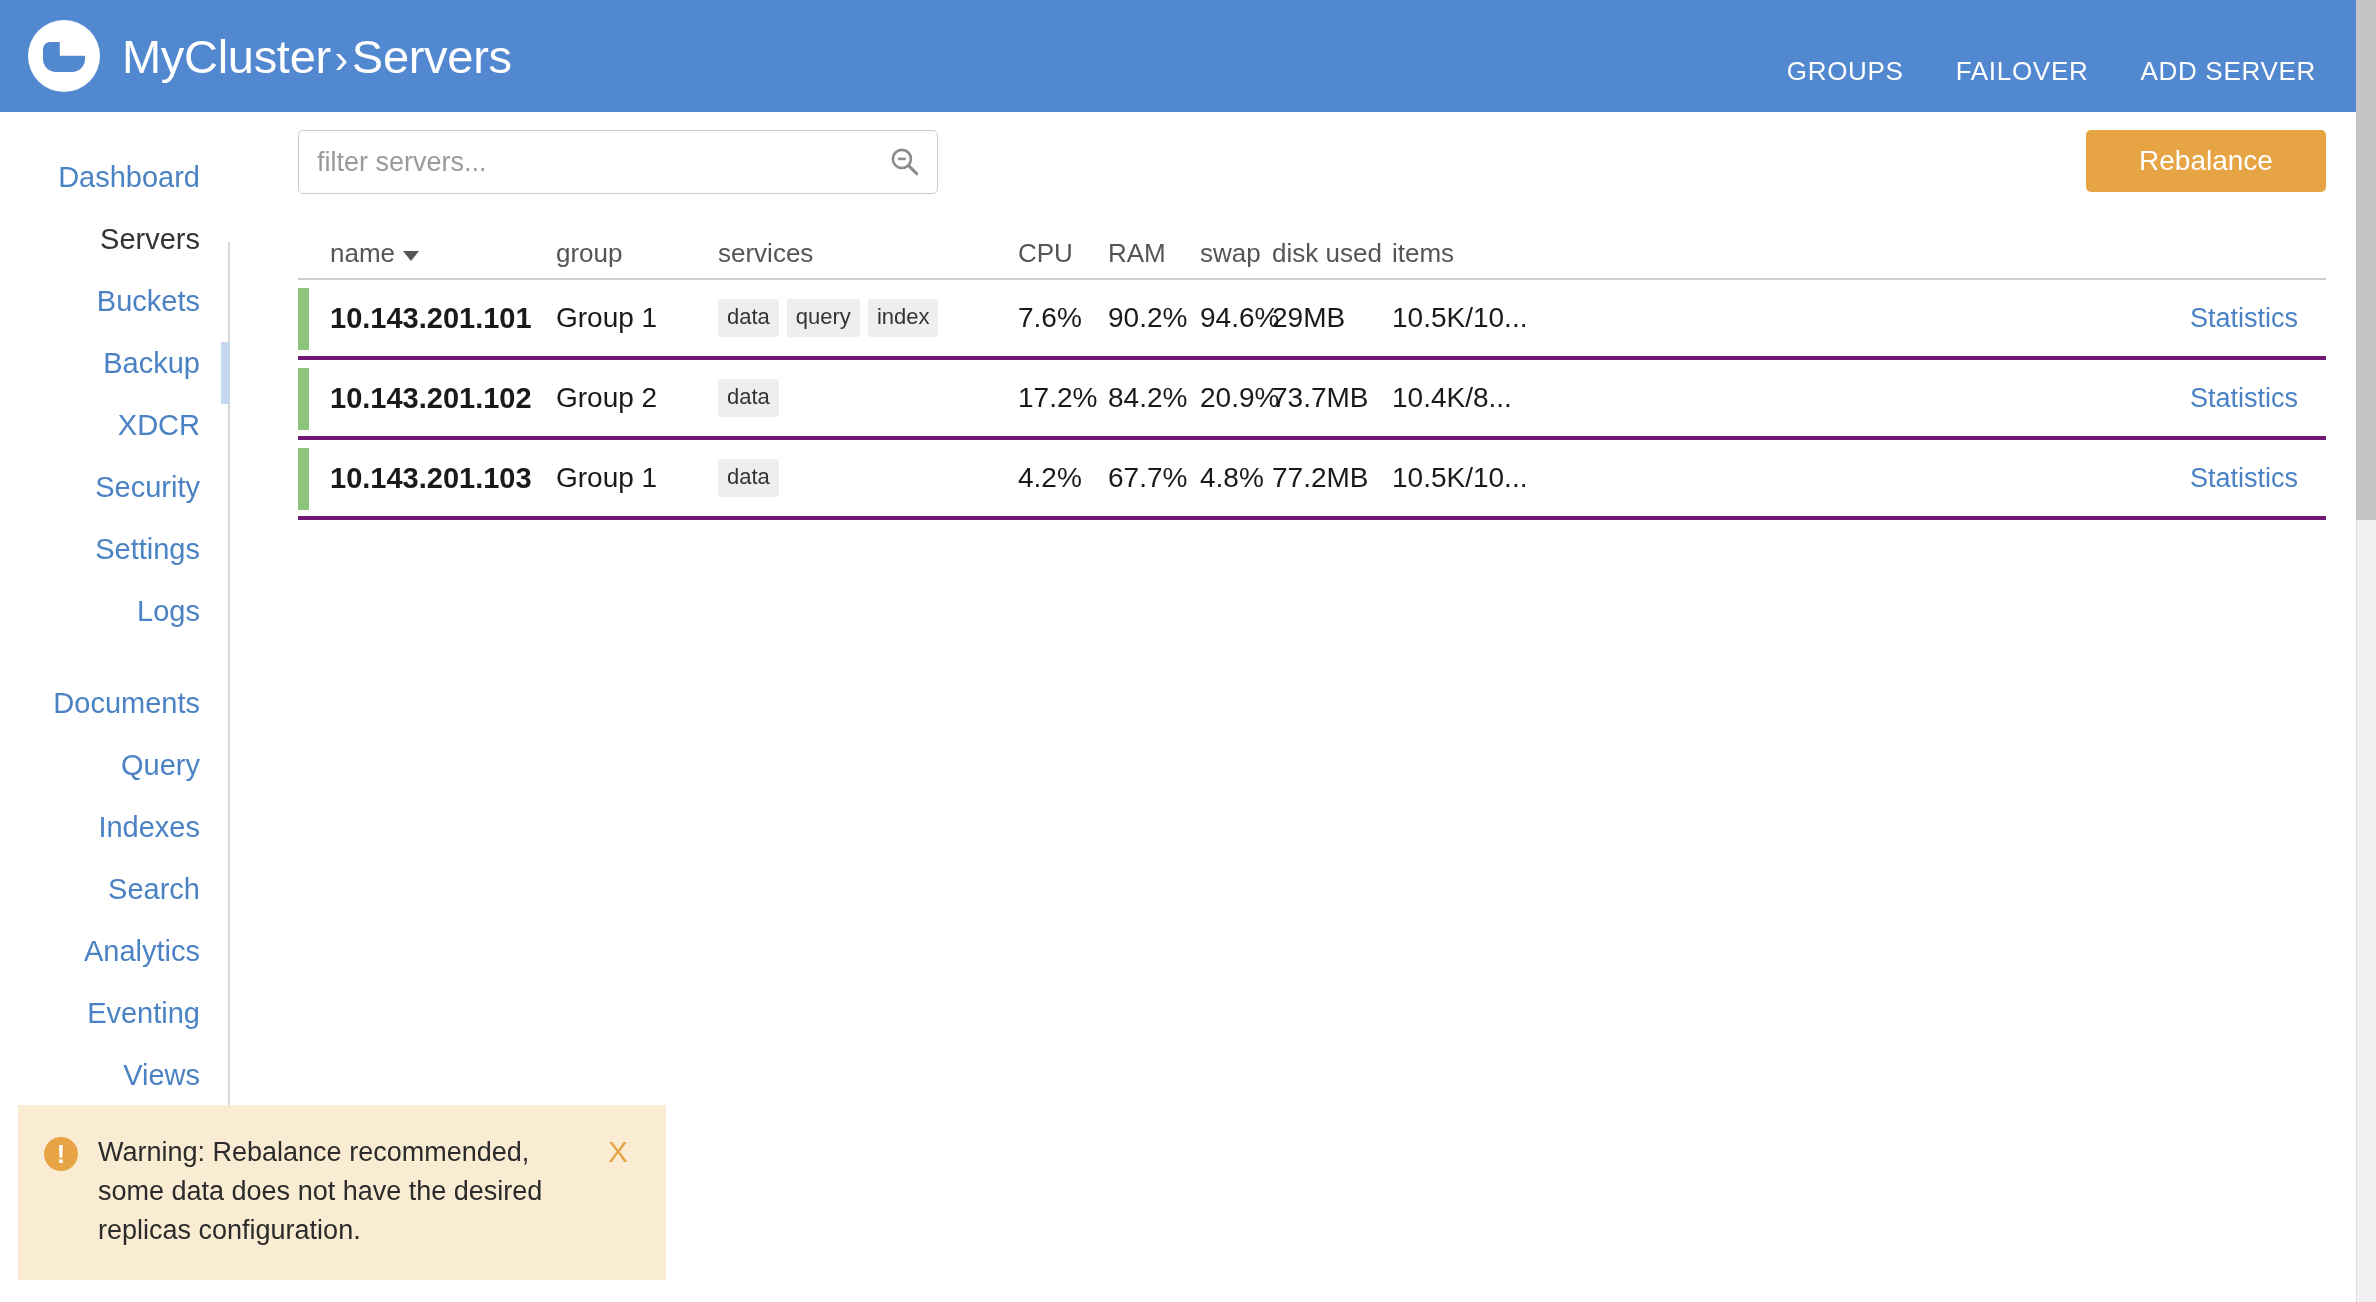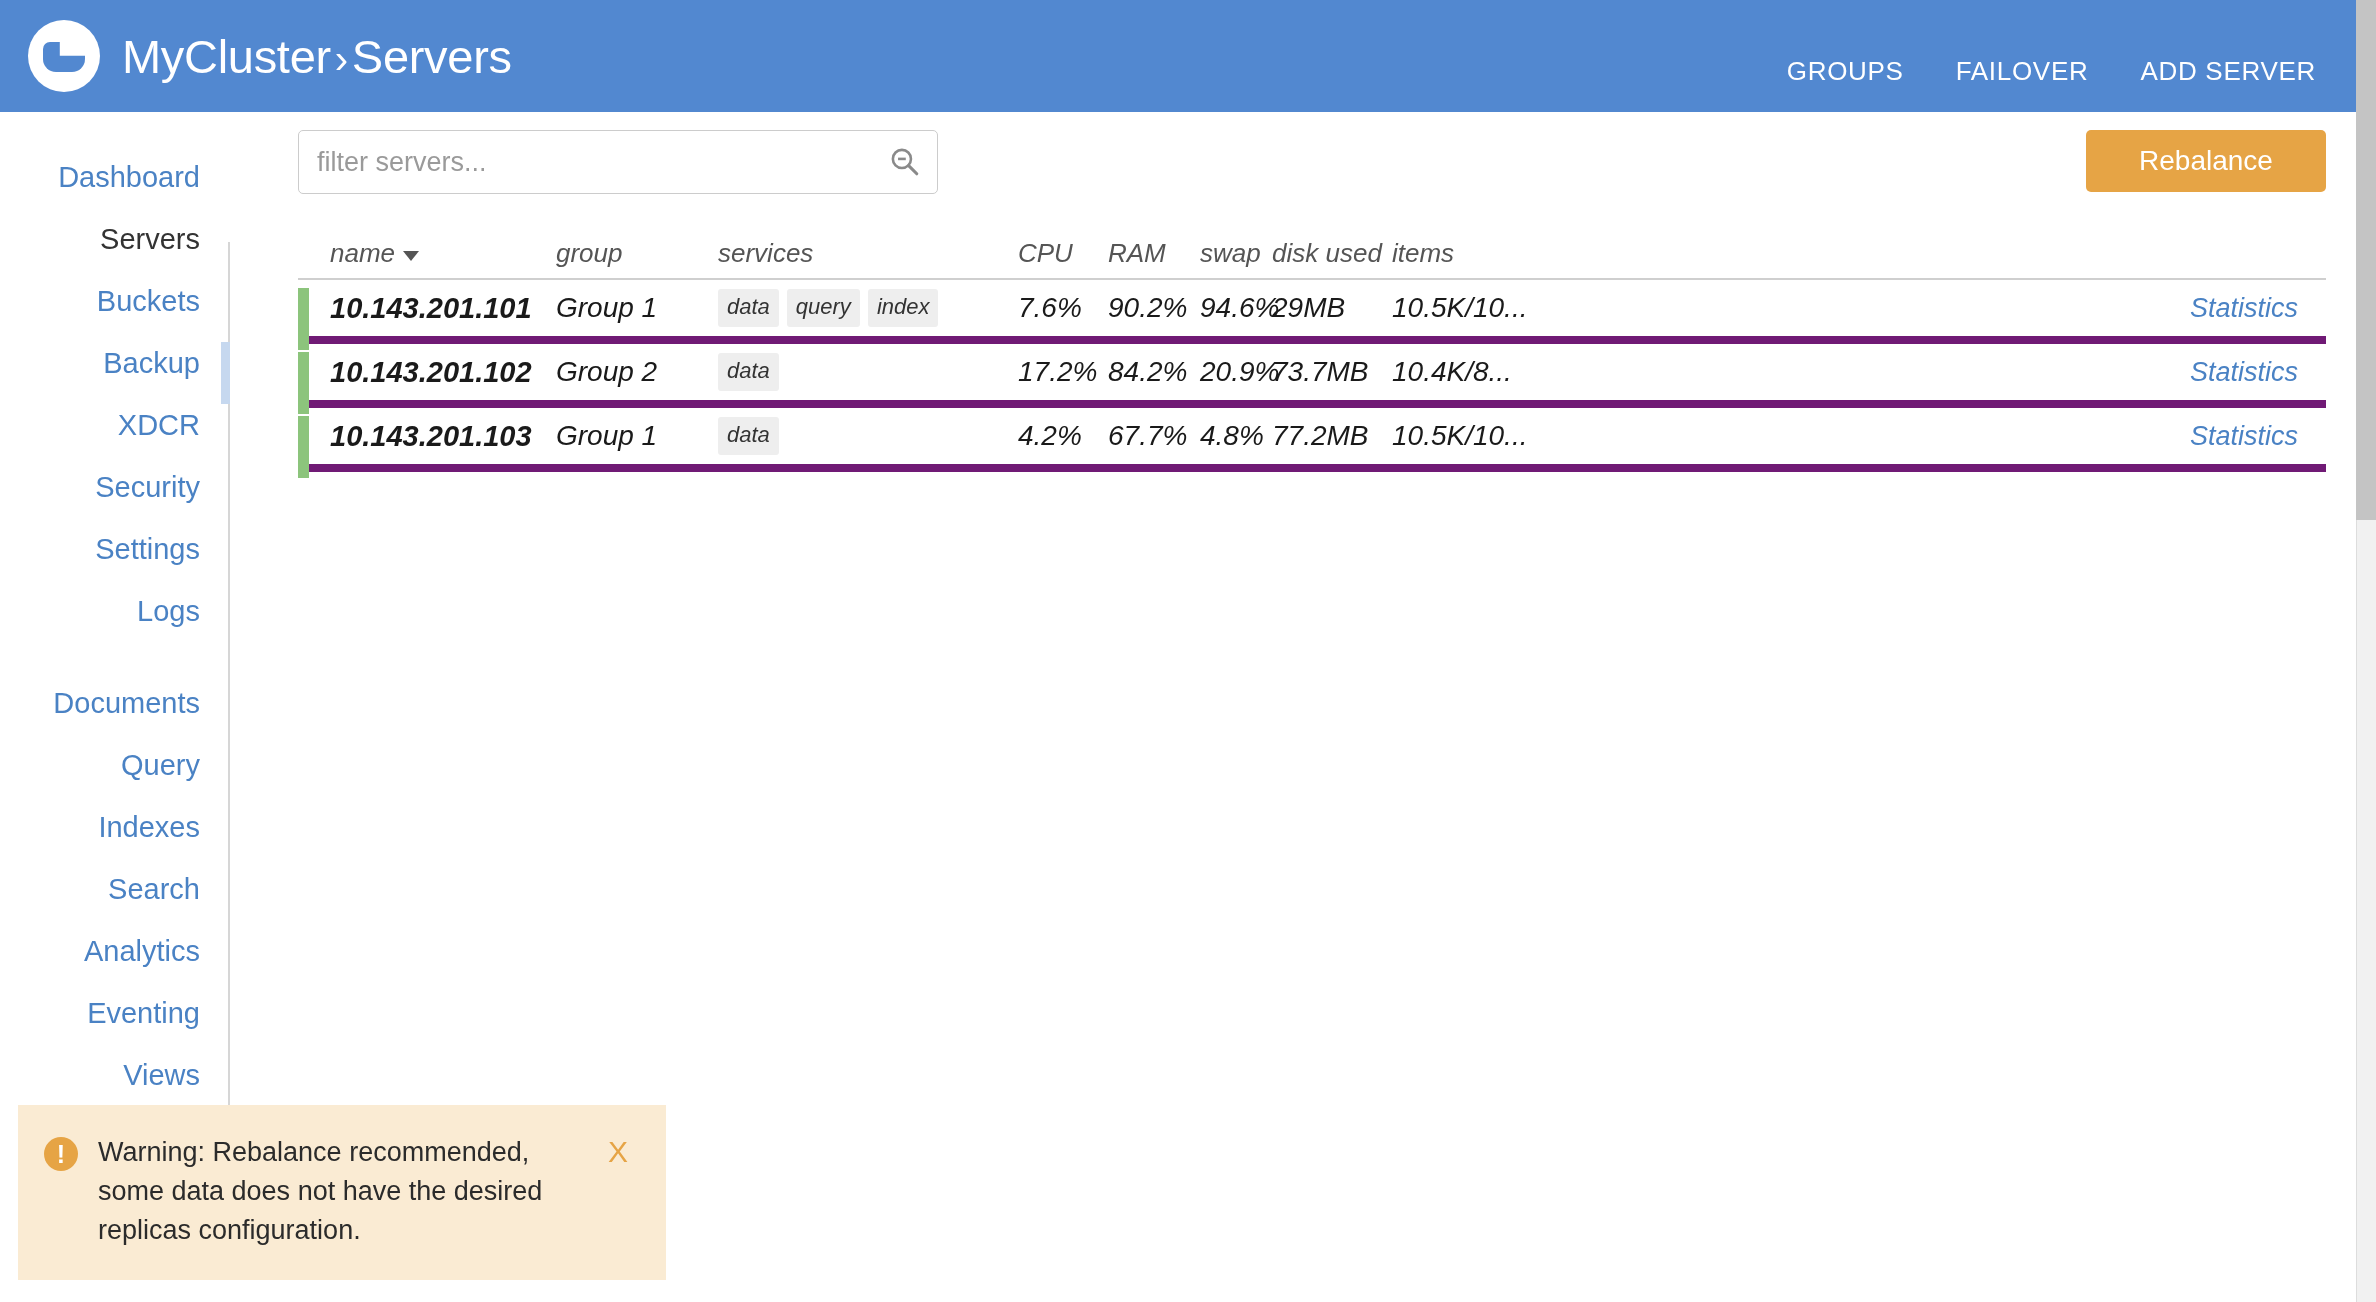--- a/index.html
+++ b/index.html
@@ -200,35 +200,35 @@
     border-bottom: 2px solid #cfcfcf;
     align-items: flex-end;
     padding-bottom: 10px;
   }
   .t-head .cell {
     font-size: 26px;
     color: #555555;
     line-height: 1.1;
   }
   .t-body-row {
-    height: 64px;
-    border-bottom: 8px solid #701a75;
+    height: 80px;
+    border-bottom: 4px solid #701a75;
   }
   .status-bar {
     position: absolute;
     left: 0;
     top: 8px;
     width: 11px;
     height: 62px;
     background: #88c островов;
   }
   .status-bar {
     background: #8cc47c;
   }
-  .cell { flex: 0 0 auto; font-style: italic; }
+  .cell { flex: 0 0 auto; }
   .c-name     { width: 258px; padding-left: 32px; }
   .c-group    { width: 162px; }
   .c-services { width: 300px; display: flex; align-items: center; gap: 8px; }
   .c-cpu      { width: 90px; }
   .c-ram      { width: 92px; }
   .c-swap     { width: 72px; }
   .c-disk     { width: 120px; }
   .c-items    { width: 180px; }
   .c-stats    { flex: 1 1 auto; text-align: right; padding-right: 28px; }
 

